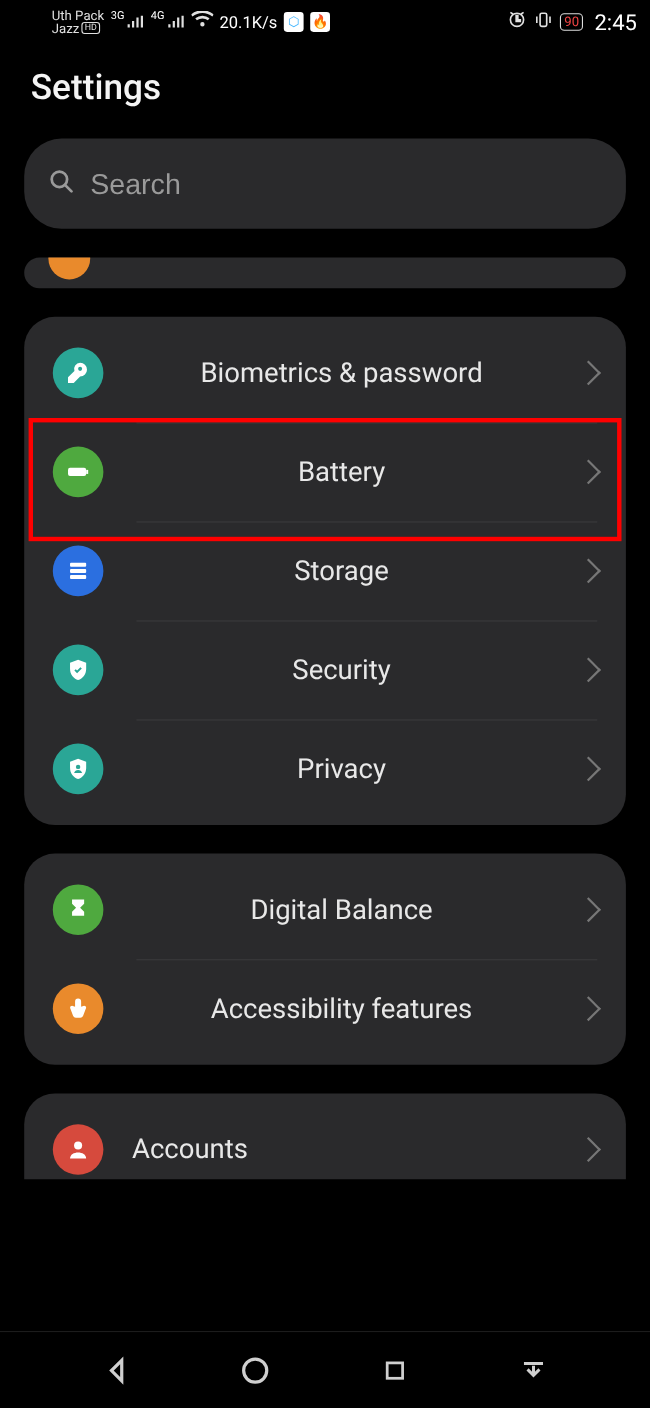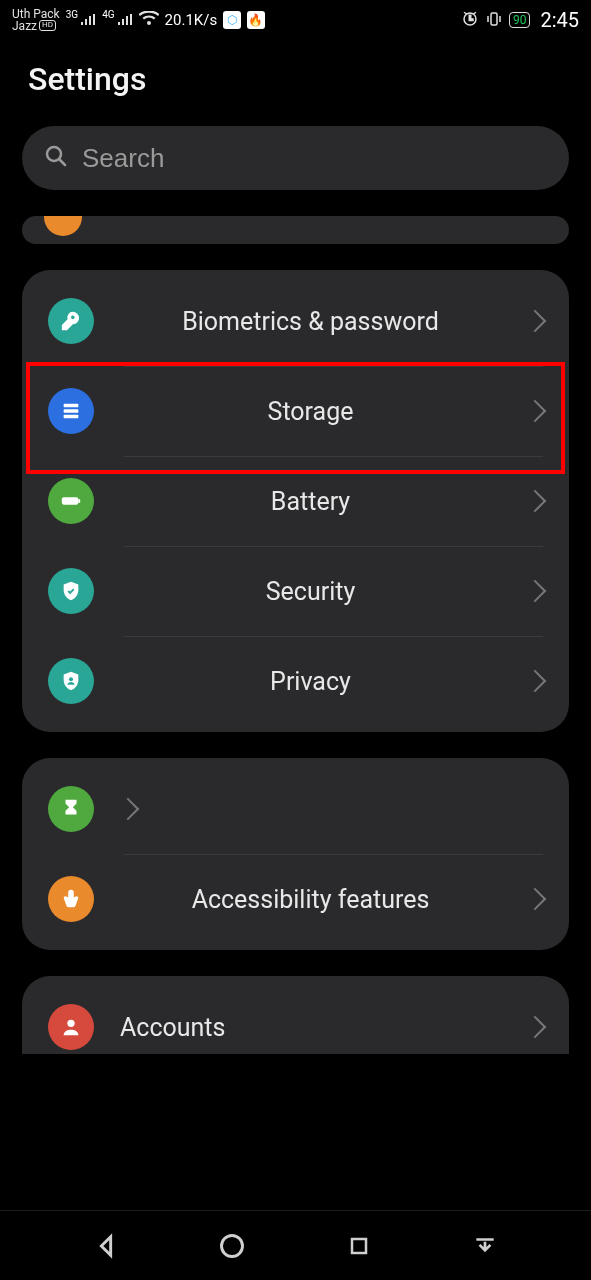--- a/index.html
+++ b/index.html
@@ -31,20 +31,21 @@
       display: flex;
       align-items: center;
       gap: 6px;
     }
     .status-left .carrier-block {
       display: flex;
       flex-direction: column;
       line-height: 1;
       font-size: 12px;
       color: #e0e0e0;
+      margin-left: 35px;
     }
     .status-left .jazz {
       display: flex;
       align-items: flex-start;
       gap: 2px;
     }
     .hd-badge {
       border: 1px solid #e0e0e0;
       border-radius: 3px;
       font-size: 8px;
@@ -56,41 +57,41 @@
     .kbs { font-size:15px; }
     .app-icon {
       width:18px; height:18px; border-radius:3px;
       display:flex; align-items:center; justify-content:center;
       font-size:12px;
     }
     .app-icon.shield { background:#fff; color:#3fb4ff; }
     .app-icon.flame  { background:#fff; color:#ff7a1a; }
     .battery-badge {
       border:1px solid #ddd; border-radius:4px;
-      font-size:12px; padding:0 3px; color:#22c55e;
+      font-size:12px; padding:0 3px; color:#ef4444;
     }
     
     .page-title {
       font-size: 32px;
       font-weight: 500;
       color: #f4f4f4;
       padding: 20px 28px 28px;
     }
     
     .content {
       padding: 0 22px;
       display: flex;
       flex-direction: column;
       gap: 26px;
     }
     
     .search-bar {
       background: #2a2a2c;
       border-radius: 34px;
-      height: 64px;
+      height: 82px;
       display: flex;
       align-items: center;
       gap: 14px;
       padding: 16px 22px;
       color: #9a9a9a;
     }
     .search-bar input {
       flex:1;
       background: transparent;
       border:none;
@@ -270,43 +271,43 @@
         <svg viewBox="0 0 24 24">
             <path d="M14 2a6 6 0 00-5.65 8L2 16.35V22h5.65L14 15.65A6 6 0 1014 2zm2 6a2 2 0 11-2-2 2 2 0 012 2z"></path>
           </svg>
       </div>
       <div class="row-label">Biometrics &amp; password</div>
       <div class="chevron"></div>
     </div>
 
 
     <div class="row">
+      <div class="icon-circle green">
+        <svg viewBox="0 0 24 24">
+            <rect x="2" y="8" width="18" height="8" rx="2"></rect>
+            <rect x="20" y="10" width="2" height="4"></rect>
+          </svg>
+      </div>
+      <div class="row-label">Battery</div>
+      <div class="chevron"></div>
+    </div>
+
+    <div class="row">
       <div class="icon-circle blue">
         <svg viewBox="0 0 24 24">
             <rect x="4" y="4" width="16" height="4" rx="1"></rect>
             <rect x="4" y="10" width="16" height="4" rx="1"></rect>
             <rect x="4" y="16" width="16" height="4" rx="1"></rect>
           </svg>
       </div>
       <div class="row-label">Storage</div>
       <div class="chevron"></div>
     </div>
 
     <div class="row">
-      <div class="icon-circle green">
-        <svg viewBox="0 0 24 24">
-            <rect x="2" y="8" width="18" height="8" rx="2"></rect>
-            <rect x="20" y="10" width="2" height="4"></rect>
-          </svg>
-      </div>
-      <div class="row-label">Battery</div>
-      <div class="chevron"></div>
-    </div>
-
-    <div class="row">
       <div class="icon-circle teal">
         <svg viewBox="0 0 24 24">
             <path d="M12 2L4 5v6c0 5 3.4 9.7 8 11 4.6-1.3 8-6 8-11V5z"></path>
             <path d="M9 12l2 2 4-4" stroke="#2aa696" stroke-width="2" fill="none"></path>
           </svg>
       </div>
       <div class="row-label">Security</div>
       <div class="chevron"></div>
     </div>
 
@@ -324,20 +325,21 @@
 
   </div>
 
   <div class="card">
     <div class="row">
       <div class="icon-circle green">
         <svg viewBox="0 0 24 24">
             <path d="M6 2h12v4l-4 4 4 4v4H6v-4l4-4-4-4z"></path>
           </svg>
       </div>
+      <div class="row-label">Digital Balance</div>
       <div class="chevron"></div>
     </div>
 
     <div class="row">
       <div class="icon-circle orange">
         <svg viewBox="0 0 24 24">
             <path d="M12 2a3 3 0 013 3v5l3-1a2 2 0 012 2l-3 8a3 3 0 01-3 2h-4a3 3 0 01-3-2l-3-8a2 2 0 012-2l3 1V5a3 3 0 013-3z"></path>
           </svg>
       </div>
       <div class="row-label">Accessibility features</div>

